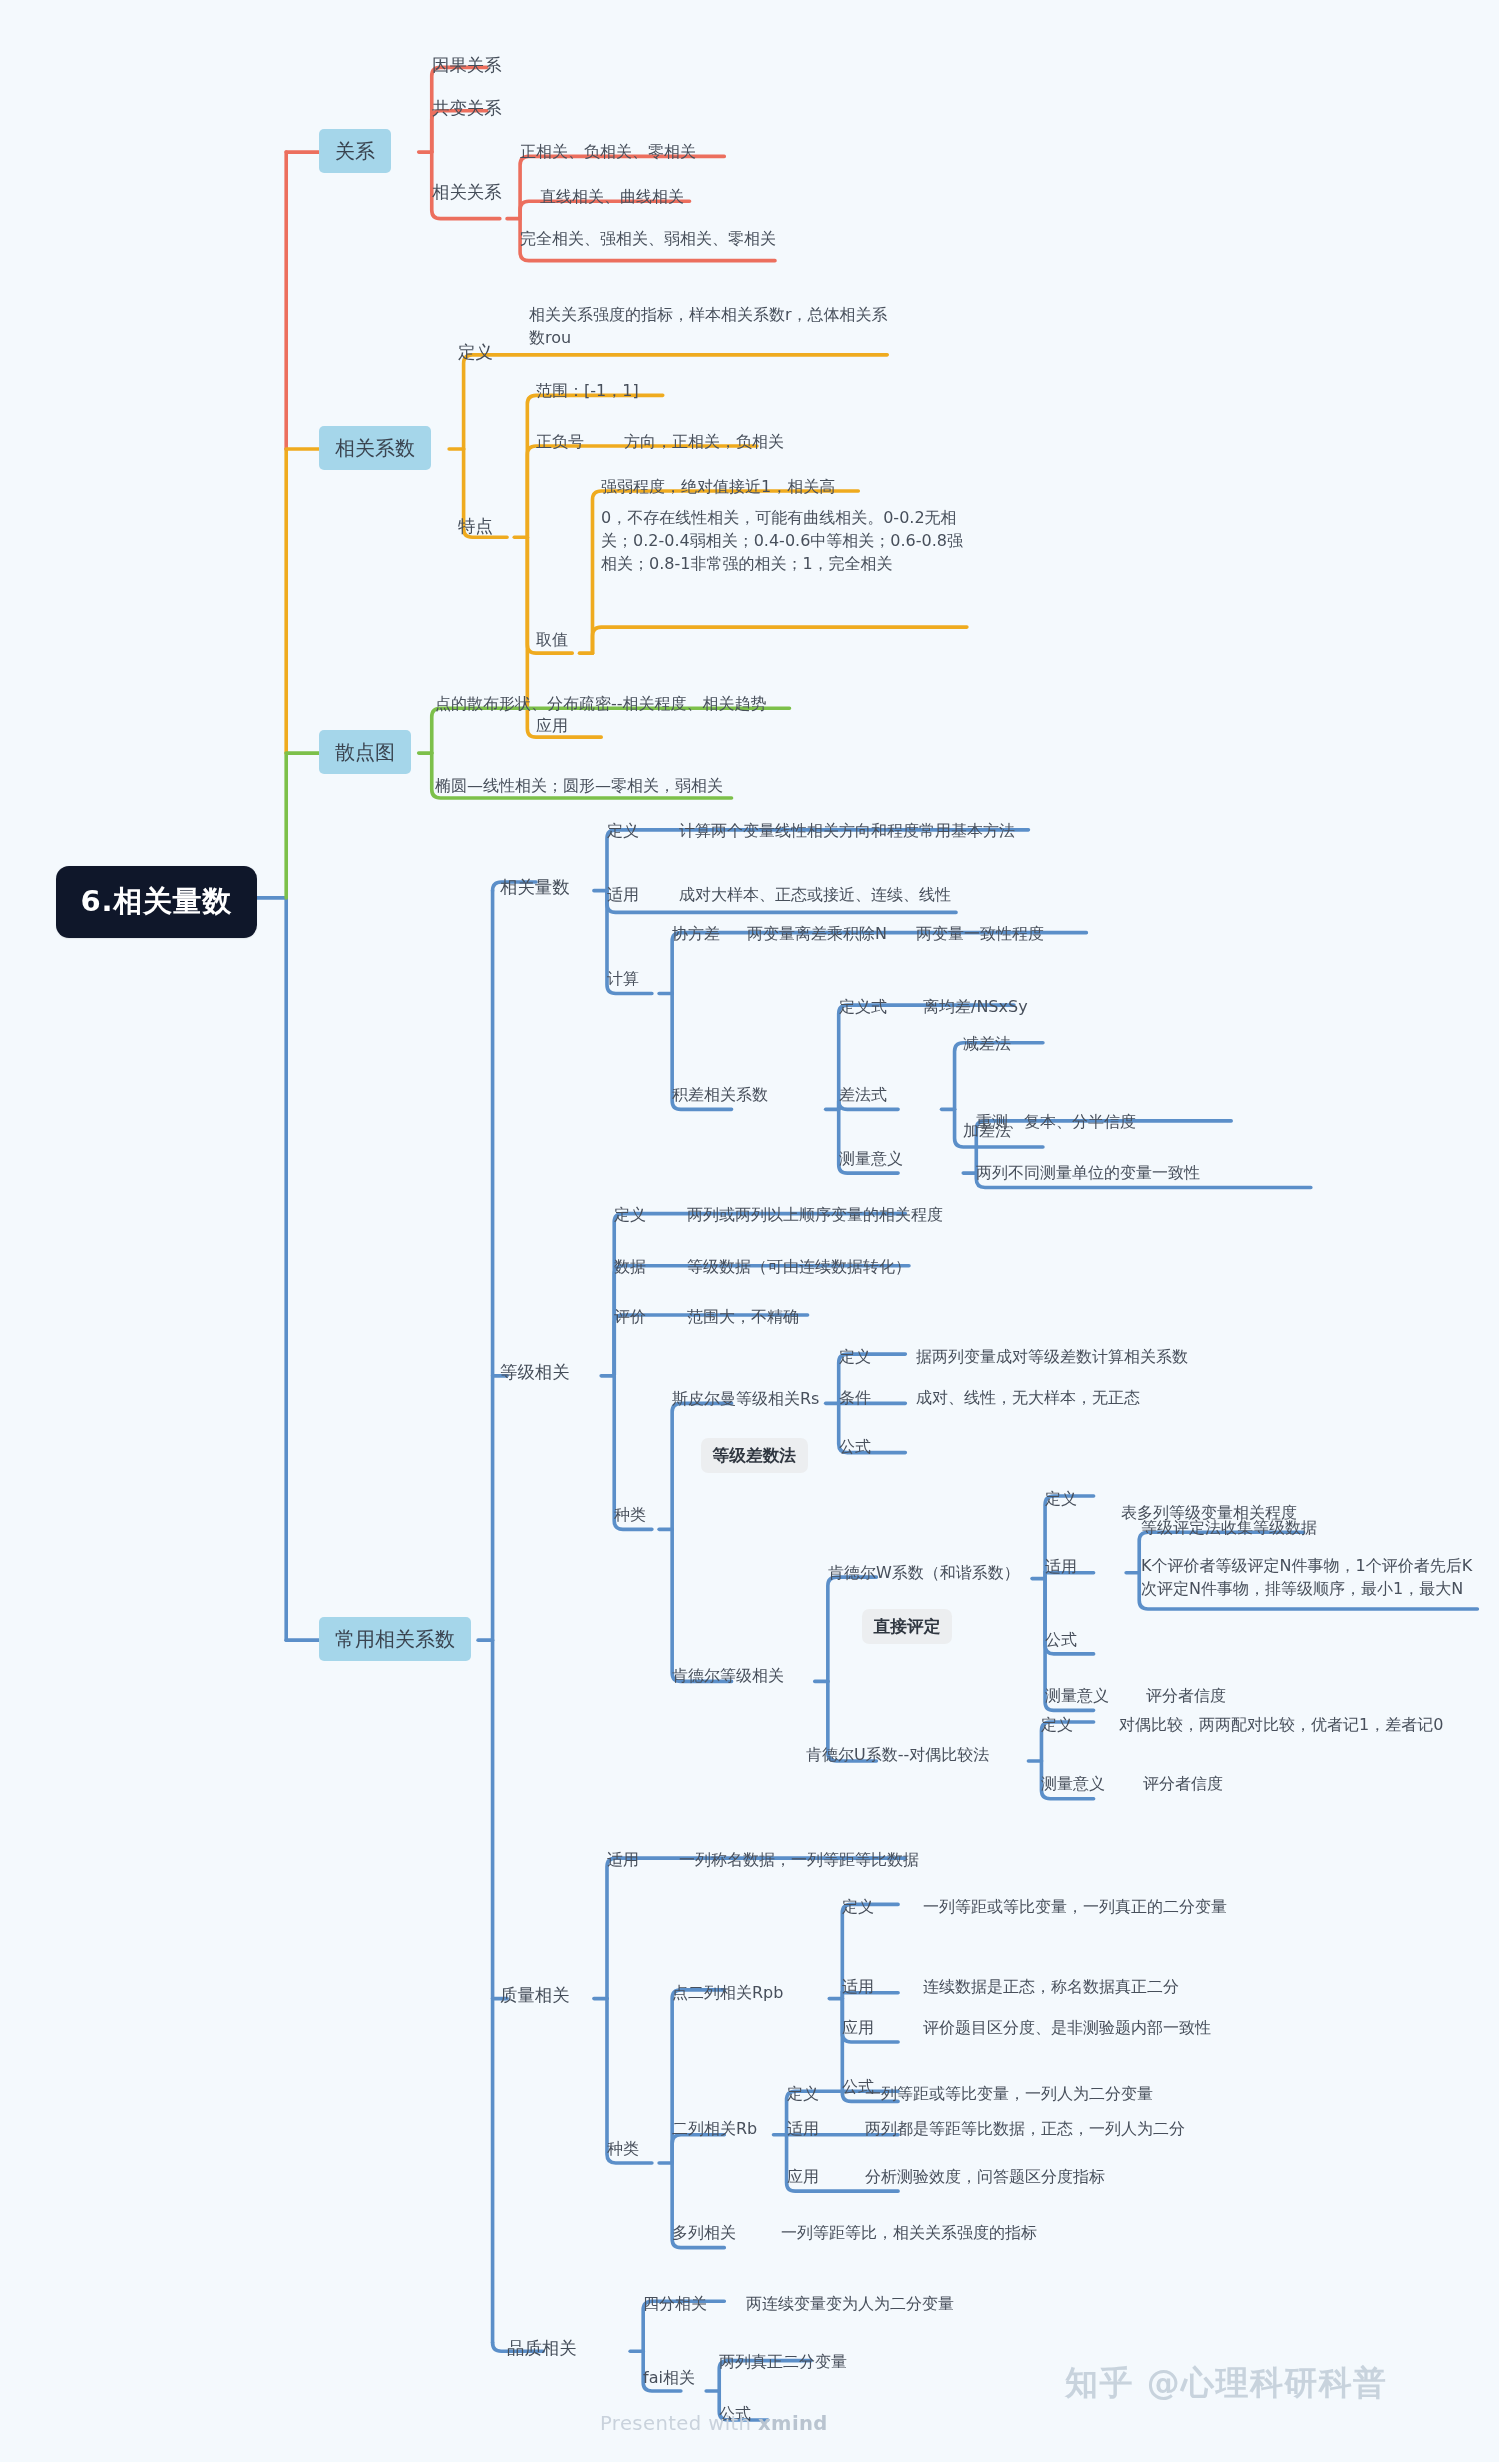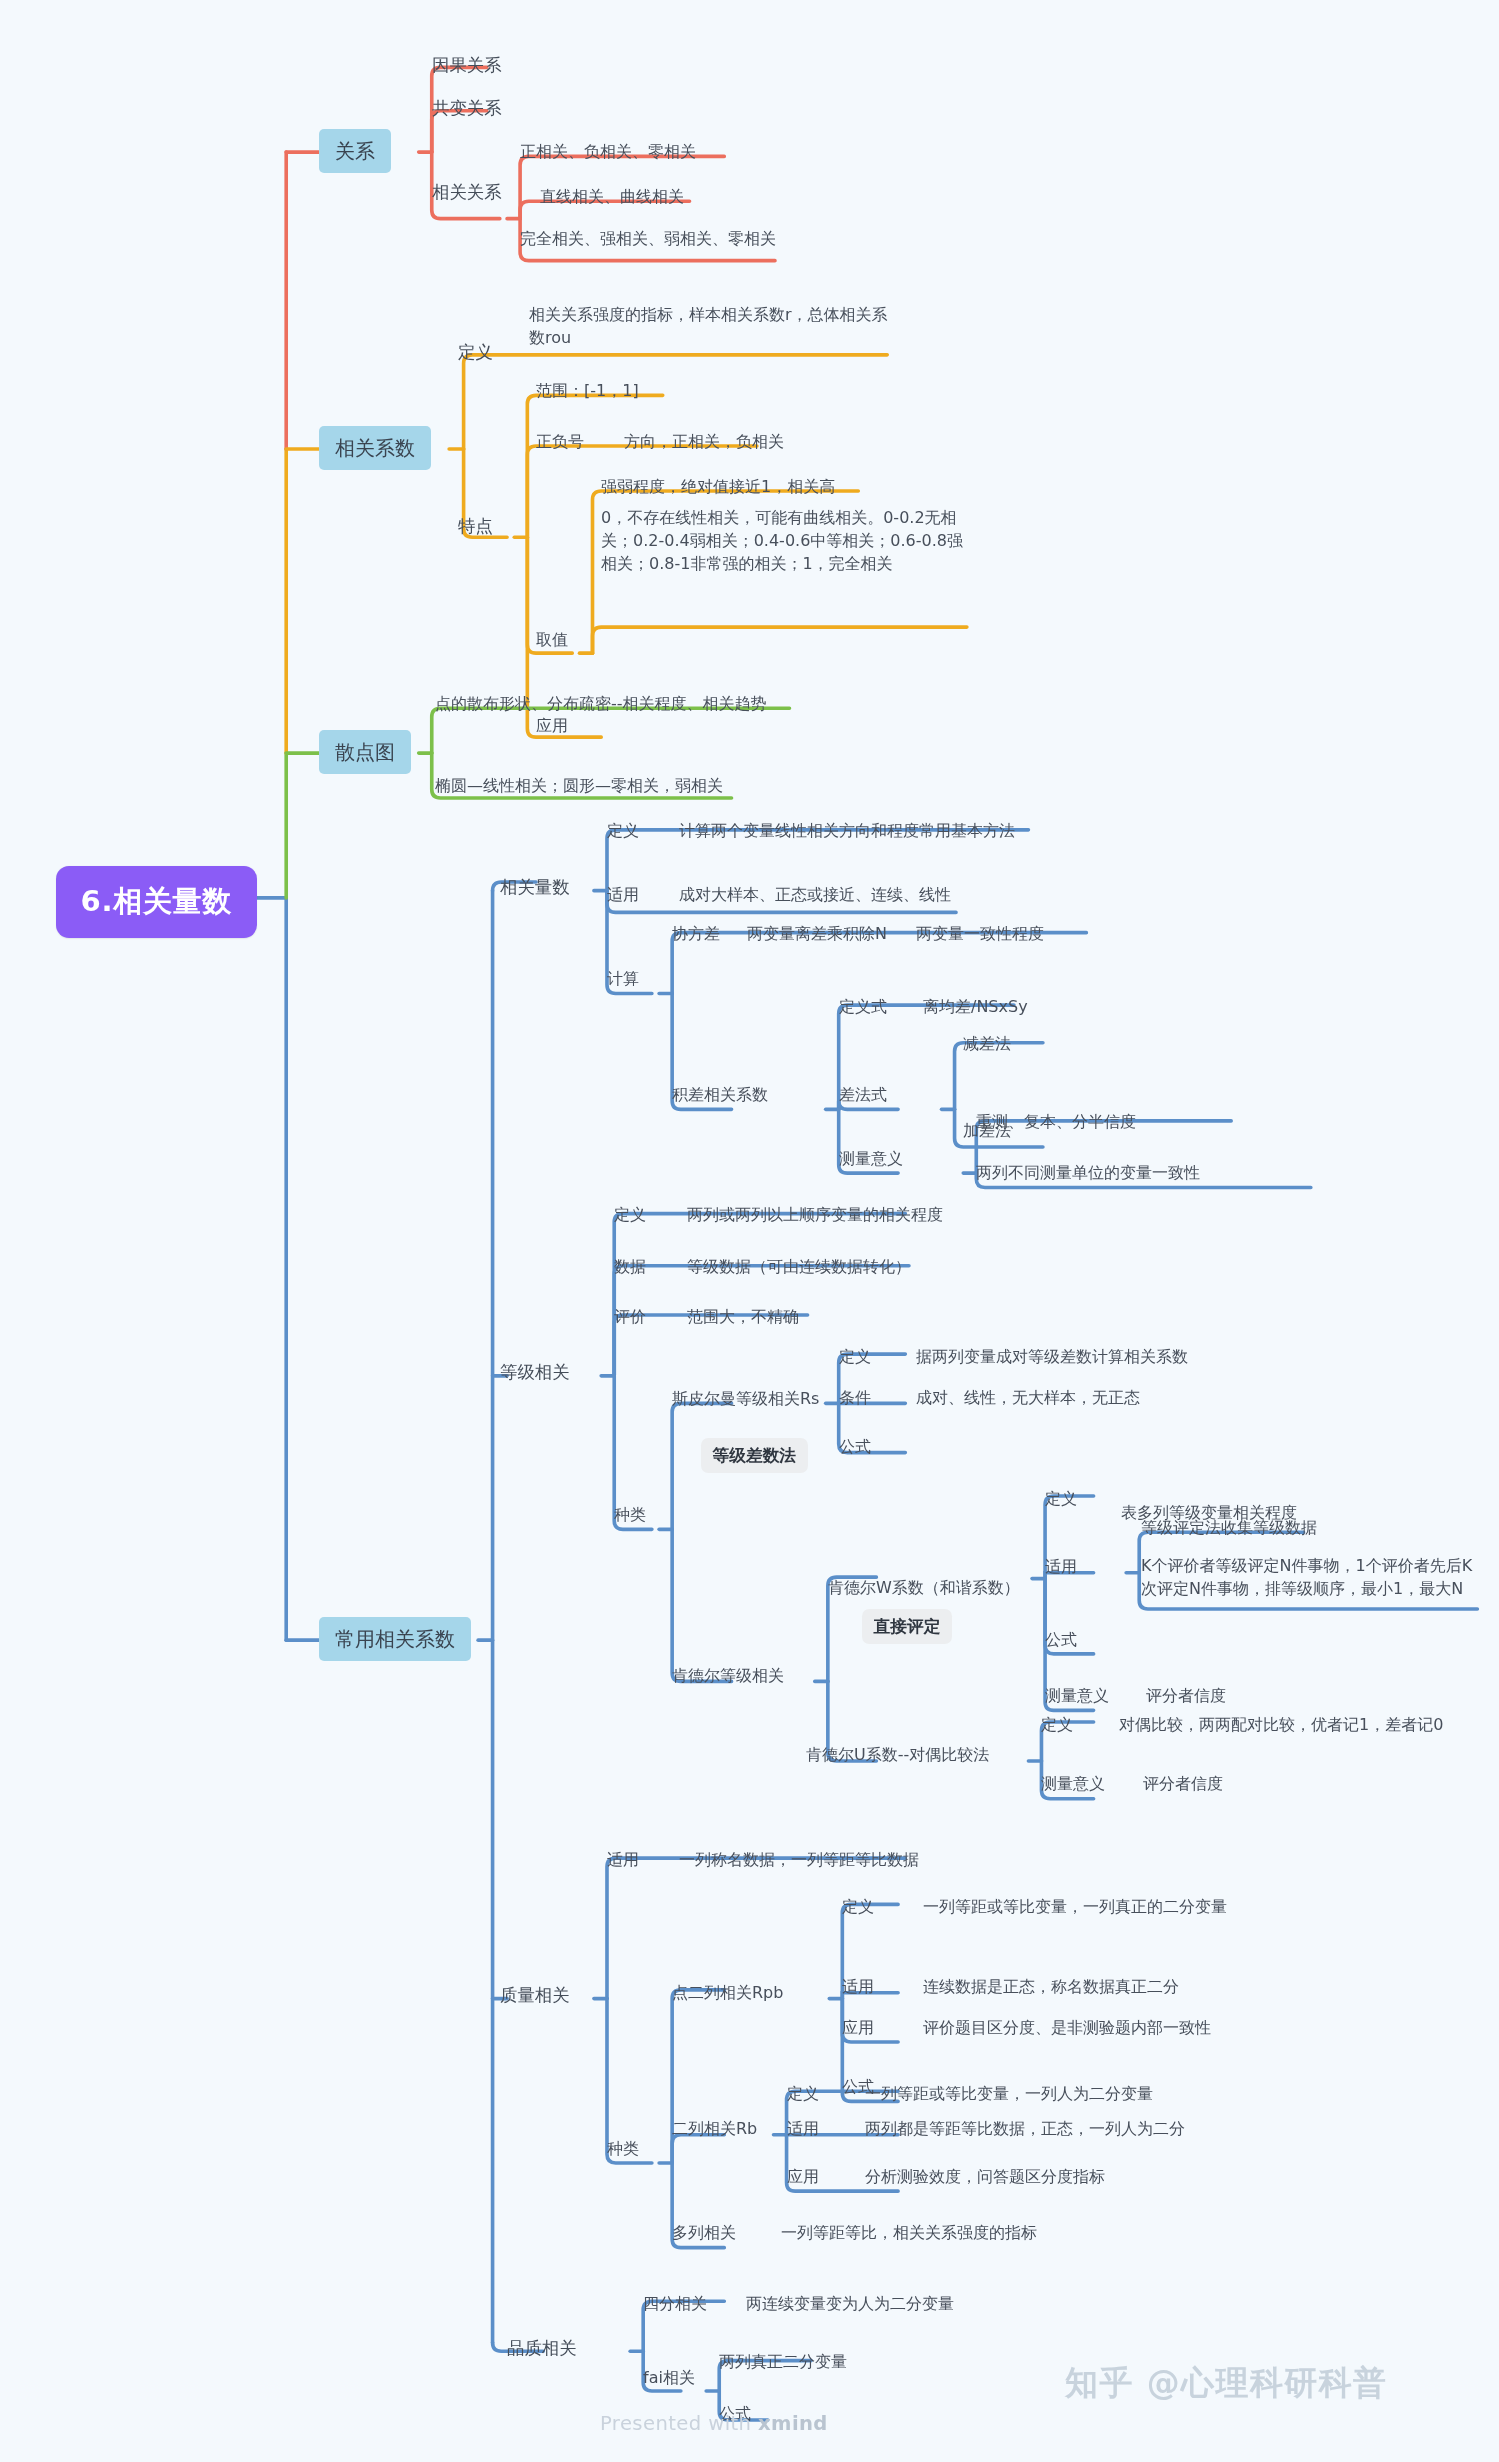--- a/index.html
+++ b/index.html
@@ -11,21 +11,21 @@
     position:relative;overflow:hidden;
     -webkit-font-smoothing:antialiased;
   }
   #canvas{position:absolute;left:0;top:0;width:1500px;height:2462px;}
   svg#wires{position:absolute;left:0;top:0;width:1500px;height:2462px;pointer-events:none;}
 
   .node{position:absolute;white-space:nowrap;color:#3f4854;}
 
   
   .root{
-    background:#8b5cf6;color:#ffffff;
+    background:#0f172a;color:#ffffff;
     border-radius:13px;
     font-size:29px;font-weight:bold;
     padding:16px 24.6px;
     letter-spacing:0.7px;
     box-shadow:0 0.7px 1.4px rgba(0,0,0,.08);
   }
   
   .lv1{
     background:#a5d6ea;color:#3a4450;
     border-radius:5px;
@@ -277,21 +277,21 @@
   <div class="node lv3" style="left:839px;top:1347px;">定义</div>
   <div class="node lv3" style="left:916px;top:1347px;">据两列变量成对等级差数计算相关系数</div>
 
   <div class="node lv3" style="left:839px;top:1388px;">条件</div>
   <div class="node lv3" style="left:916px;top:1388px;">成对、线性，无大样本，无正态</div>
 
   <div class="node lv3" style="left:839px;top:1437px;">公式</div>
 
   <div class="node lv3" style="left:672px;top:1666px;">肯德尔等级相关</div>
 
-  <div class="node lv3" style="left:828px;top:1563px;margin-top:15px;">肯德尔W系数（和谐系数）</div>
+  <div class="node lv3" style="left:828px;top:1563px;">肯德尔W系数（和谐系数）</div>
   <div class="node bold-pill" style="left:862px;top:1609px;">直接评定</div>
 
   <div class="node lv3" style="left:1045px;top:1489px;">定义</div>
   <div class="node lv3" style="left:1121px;top:1489px;margin-top:14px;">表多列等级变量相关程度</div>
 
   <div class="node lv3" style="left:1045px;top:1557px;">适用</div>
   <div class="node lv3" style="left:1141px;top:1518px;">等级评定法收集等级数据</div>
   <div class="node leaf" style="left:1141px;top:1554px;width:340px;">K个评价者等级评定N件事物，1个评价者先后K次评定N件事物，排等级顺序，最小1，最大N</div>
 
   <div class="node lv3" style="left:1045px;top:1630px;">公式</div>

